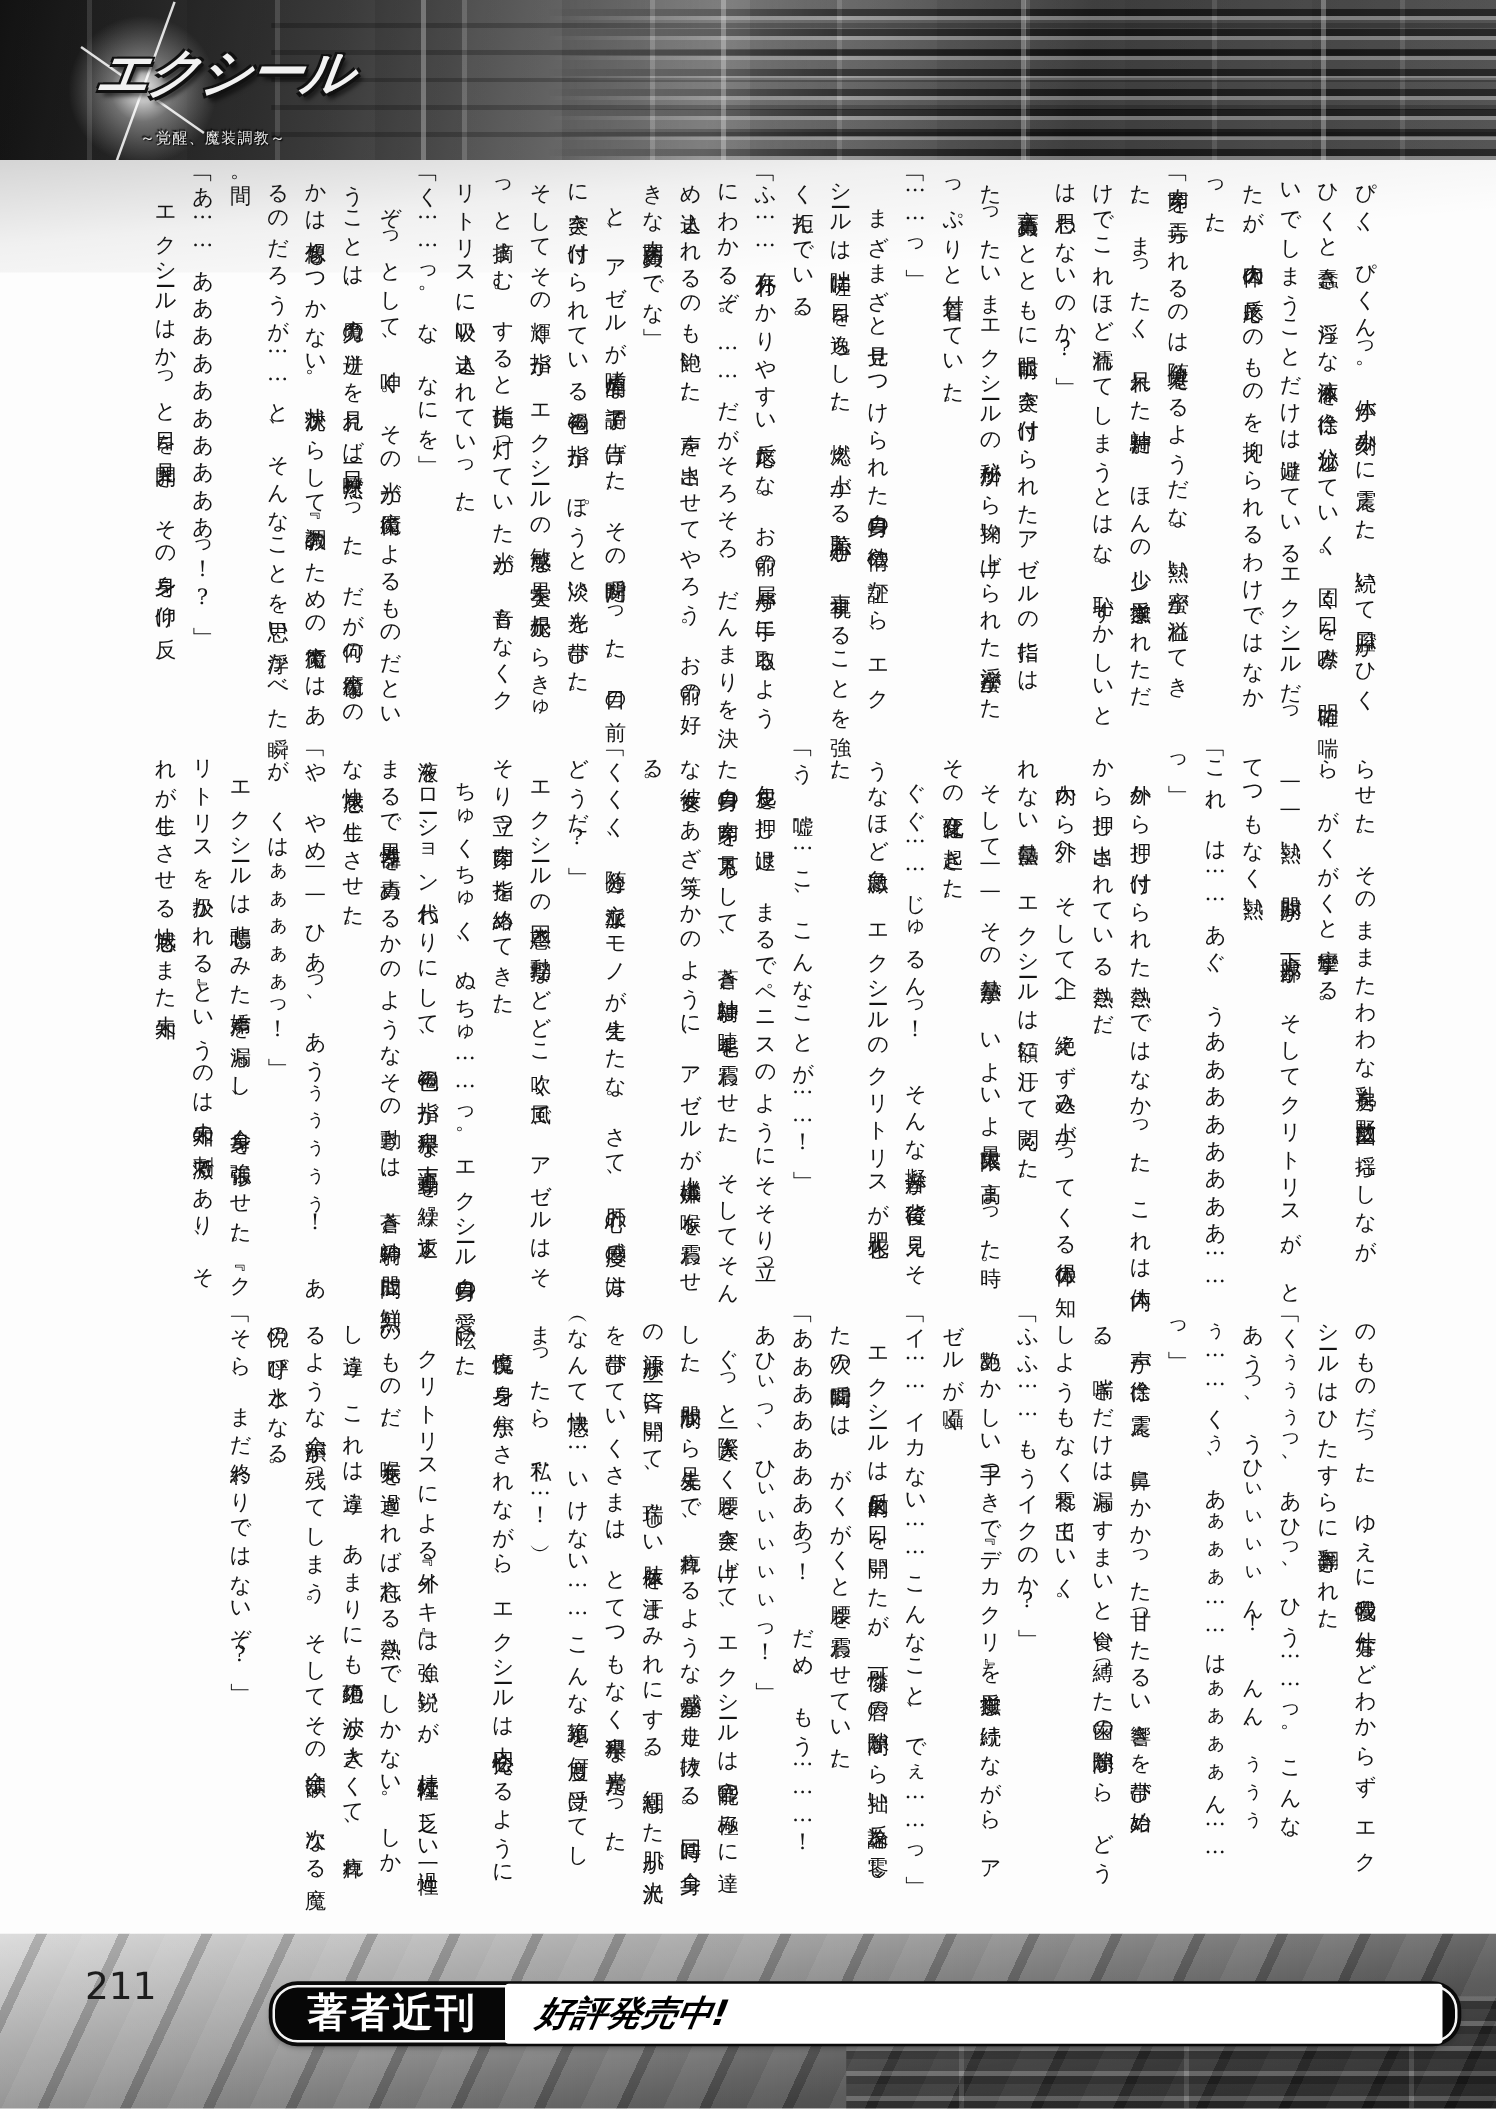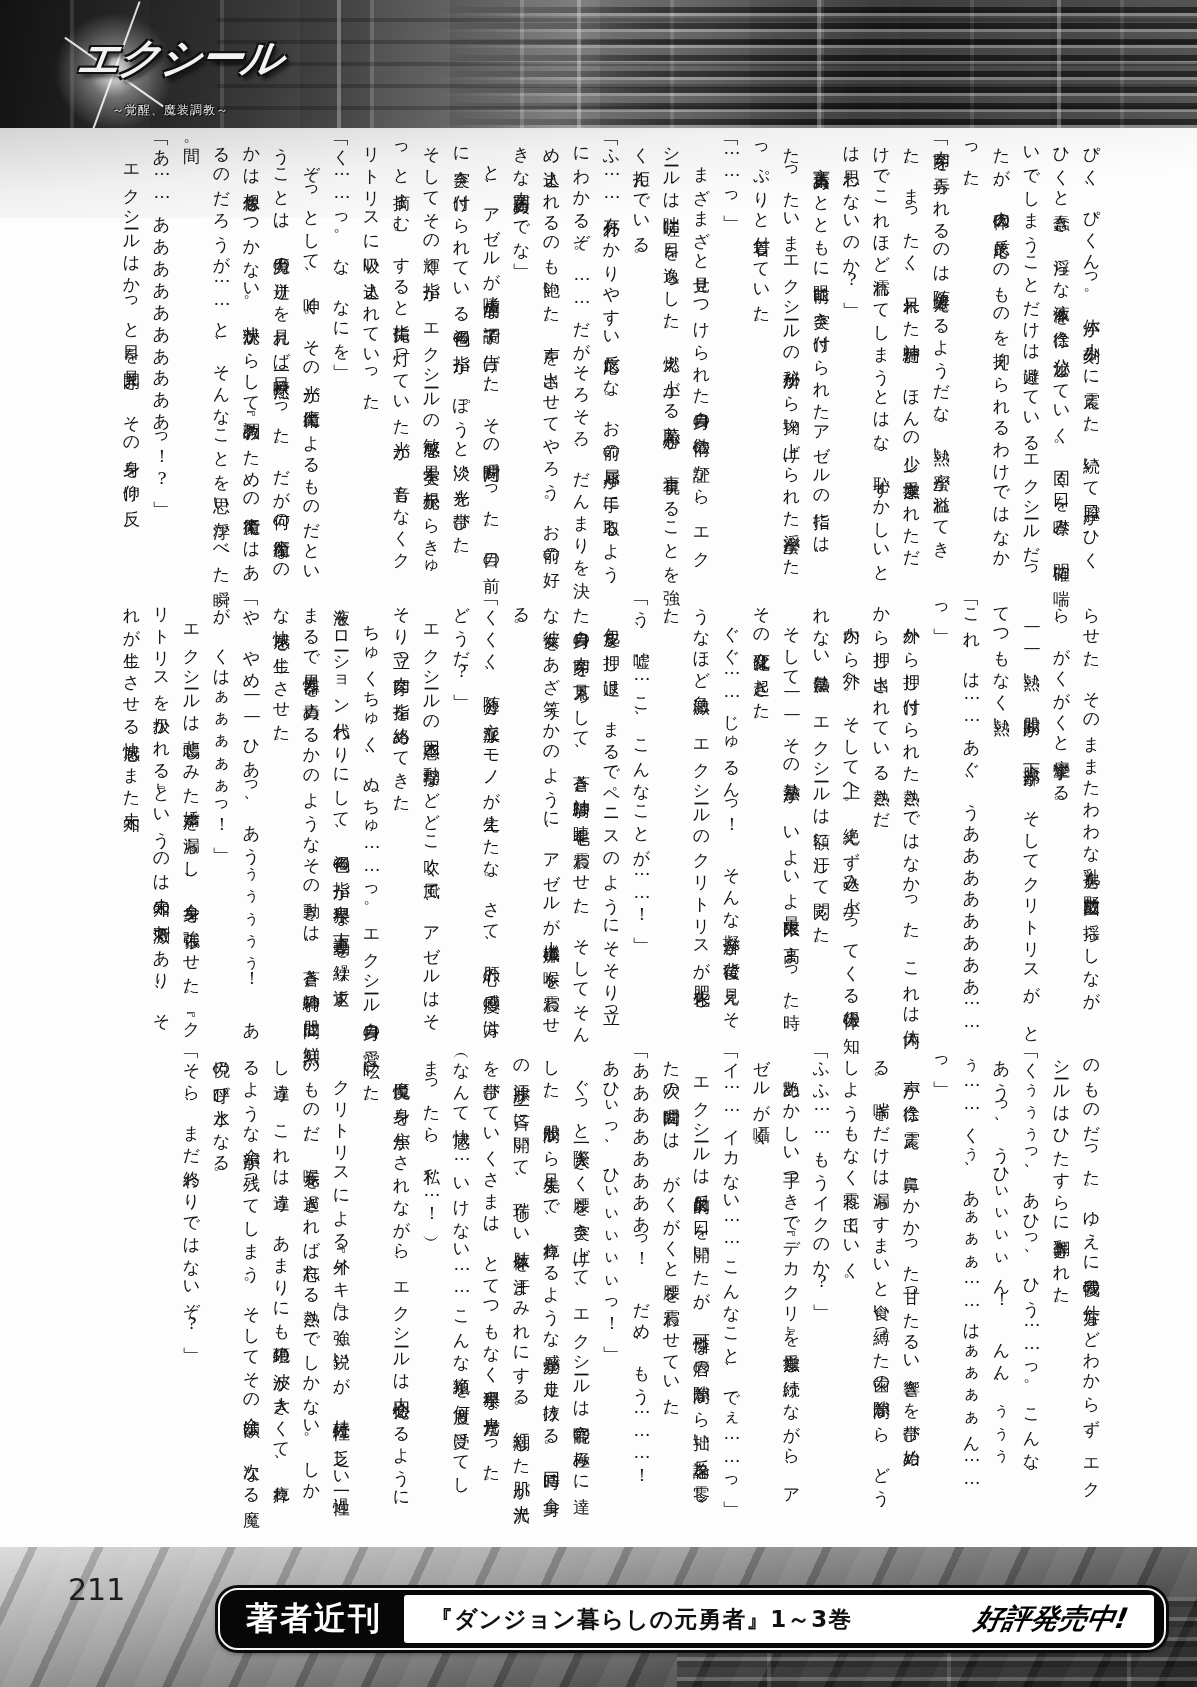--- a/index.html
+++ b/index.html
@@ -51,21 +51,21 @@
   .footer-band{position:absolute;left:0;top:1547px;width:1197px;height:140px;overflow:hidden;
     background:
       repeating-linear-gradient(115deg, rgba(255,255,255,.10) 0 26px, rgba(0,0,0,.18) 26px 34px, rgba(255,255,255,.04) 34px 60px),
       linear-gradient(170deg,#d9d9d9,#9a9a9a 35%,#4c4c4c 70%,#242424);}
   .footer-band .circuits{position:absolute;right:0;bottom:0;width:520px;height:90px;opacity:.7;
     background:
       repeating-linear-gradient(0deg, rgba(0,0,0,.55) 0 6px, rgba(160,160,160,.4) 6px 10px, rgba(30,30,30,.5) 10px 20px),
       repeating-linear-gradient(90deg, transparent 0 90px, rgba(220,220,220,.5) 90px 94px, transparent 94px 180px);}
   .page-number{position:absolute;left:68px;top:1572px;
     font-family:"DejaVu Sans","Liberation Sans",sans-serif;font-size:30px;color:#1d1d1d;}
-  .author-pill{position:absolute;left:218px;top:1588px;width:948px;height:62px;
+  .author-pill{position:absolute;left:218px;top:1588px;width:948px;height:46px;
     background:#070707;border:2px solid #f5f5f5;box-shadow:0 0 0 3px #0a0a0a,0 3px 6px rgba(0,0,0,.5);
     border-radius:20px;display:flex;align-items:center;padding:0 10px 0 26px;box-sizing:border-box;}
   .author-label{font-family:"DejaVu Sans","Liberation Sans",sans-serif;font-size:32px;font-weight:bold;
     color:#ffffff;letter-spacing:2px;white-space:nowrap;margin-right:22px;}
   .book-bar{flex:1;height:48px;background:#ffffff;border-radius:3px;display:flex;align-items:center;
     justify-content:space-between;padding:0 26px;box-sizing:border-box;}
   .book-title{font-family:"DejaVu Sans","Liberation Sans",sans-serif;font-size:23px;font-weight:bold;
     color:#111;letter-spacing:1px;white-space:nowrap;}
   .promo{font-family:"DejaVu Sans","Liberation Sans",sans-serif;font-size:28px;font-weight:bold;
     font-style:italic;color:#000;transform:skewX(-10deg);white-space:nowrap;}
@@ -136,18 +136,17 @@
 
   <div class="footer-band">
     <div class="circuits"></div>
   </div>
 
   <div class="page-number">211</div>
 
   <div class="author-pill">
     <span class="author-label">著者近刊</span>
     <span class="book-bar">
-      <span class="book-title">『ダンジョン暮らしの元勇者』1～3巻</span>
       <span class="promo">好評発売中!</span>
     </span>
   </div>
 
 </div>
 
 </body></html>

